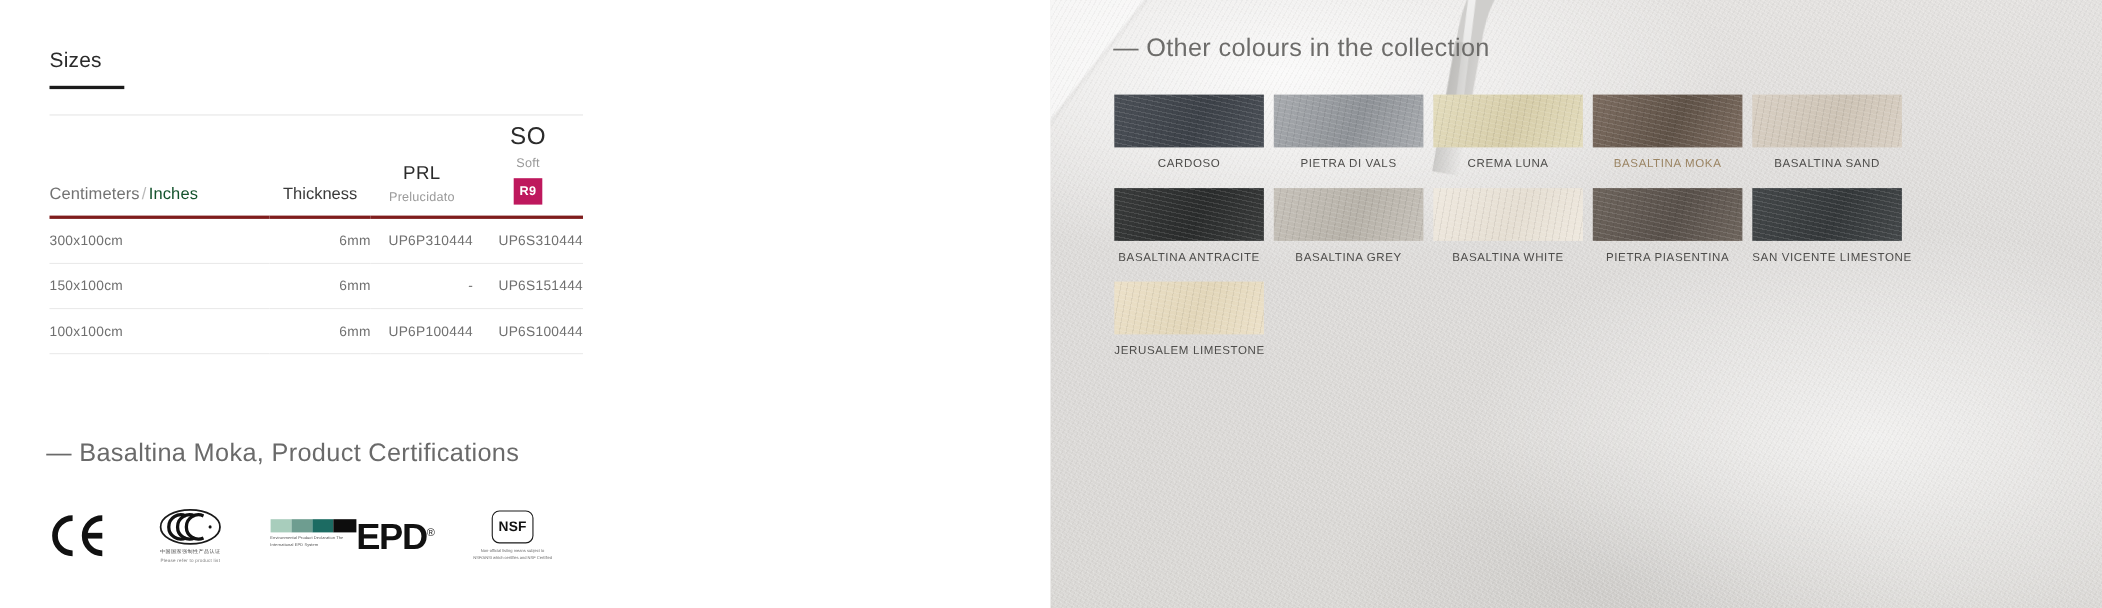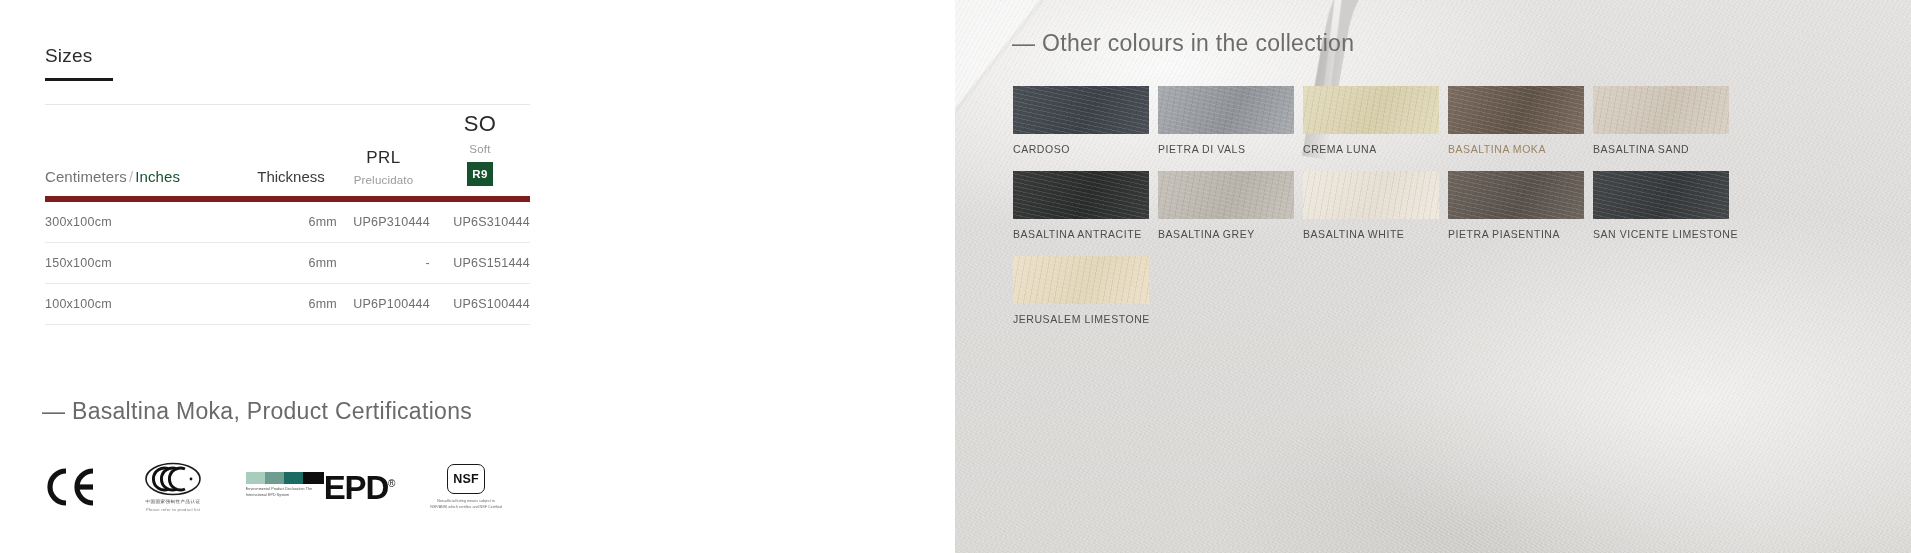--- a/index.html
+++ b/index.html
@@ -82,36 +82,36 @@
 
   .th-thickness { font-size: 15px; color: #3a3a3a; }
 
   .finish-head { display: flex; flex-direction: column; align-items: center; }
   .finish-code { font-size: 17px; color: #2b2b2b; line-height: 1.1; letter-spacing: .4px; font-weight: 400; }
   .finish-code.so { font-size: 22px; }
   .finish-name { font-size: 11.5px; color: #9a9a9a; margin-top: 7px; letter-spacing: .2px; }
   .r9-badge {
     margin-top: 7px;
     width: 26px; height: 24px;
-    background: #14532d; color: #ffffff;
+    background: #be185d; color: #ffffff;
     font-size: 11.5px; font-weight: 700;
     display: flex; align-items: center; justify-content: center;
     letter-spacing: .3px;
   }
 
   .sizes-table tbody td {
     font-size: 12.5px;
     color: #6f6f6f;
     padding: 13px 0;
     text-align: right;
     border-top: 1px solid #eaeaea;
     letter-spacing: .25px;
   }
   .sizes-table tbody td.left { text-align: left; }
-  .sizes-table thead tr.head-row th { border-bottom: 6px solid #7f1d1d; padding-bottom: 10px; }
+  .sizes-table thead tr.head-row th { border-bottom: 3px solid #7f1d1d; padding-bottom: 10px; }
   .sizes-table tbody tr:first-child td { border-top: none; }
   .sizes-table tbody tr:last-child td { border-bottom: 1px solid #eaeaea; }
 
   
   .cert-heading {
     position: absolute;
     left: 42px;
     top: 398px;
     font-size: 23px;
     color: #6a6a6a;
@@ -238,21 +238,21 @@
   }
   .swatch-img i {
     position:absolute; inset:0;
     opacity:.5;
     background-image:
       repeating-linear-gradient(12deg, rgba(255,255,255,.22) 0 1px, rgba(0,0,0,0) 1px 4px),
       repeating-linear-gradient(100deg, rgba(0,0,0,.12) 0 1px, rgba(0,0,0,0) 1px 6px);
   }
   .swatch-label {
     margin-top: 9px;
-    text-align: left;
+    text-align: center;
     font-size: 10.5px;
     letter-spacing: .55px;
     color: #4d4c4a;
     white-space: nowrap;
   }
   .swatch-label.active { color: #9a8463; }
 </style>
 </head>
 <body>
 

